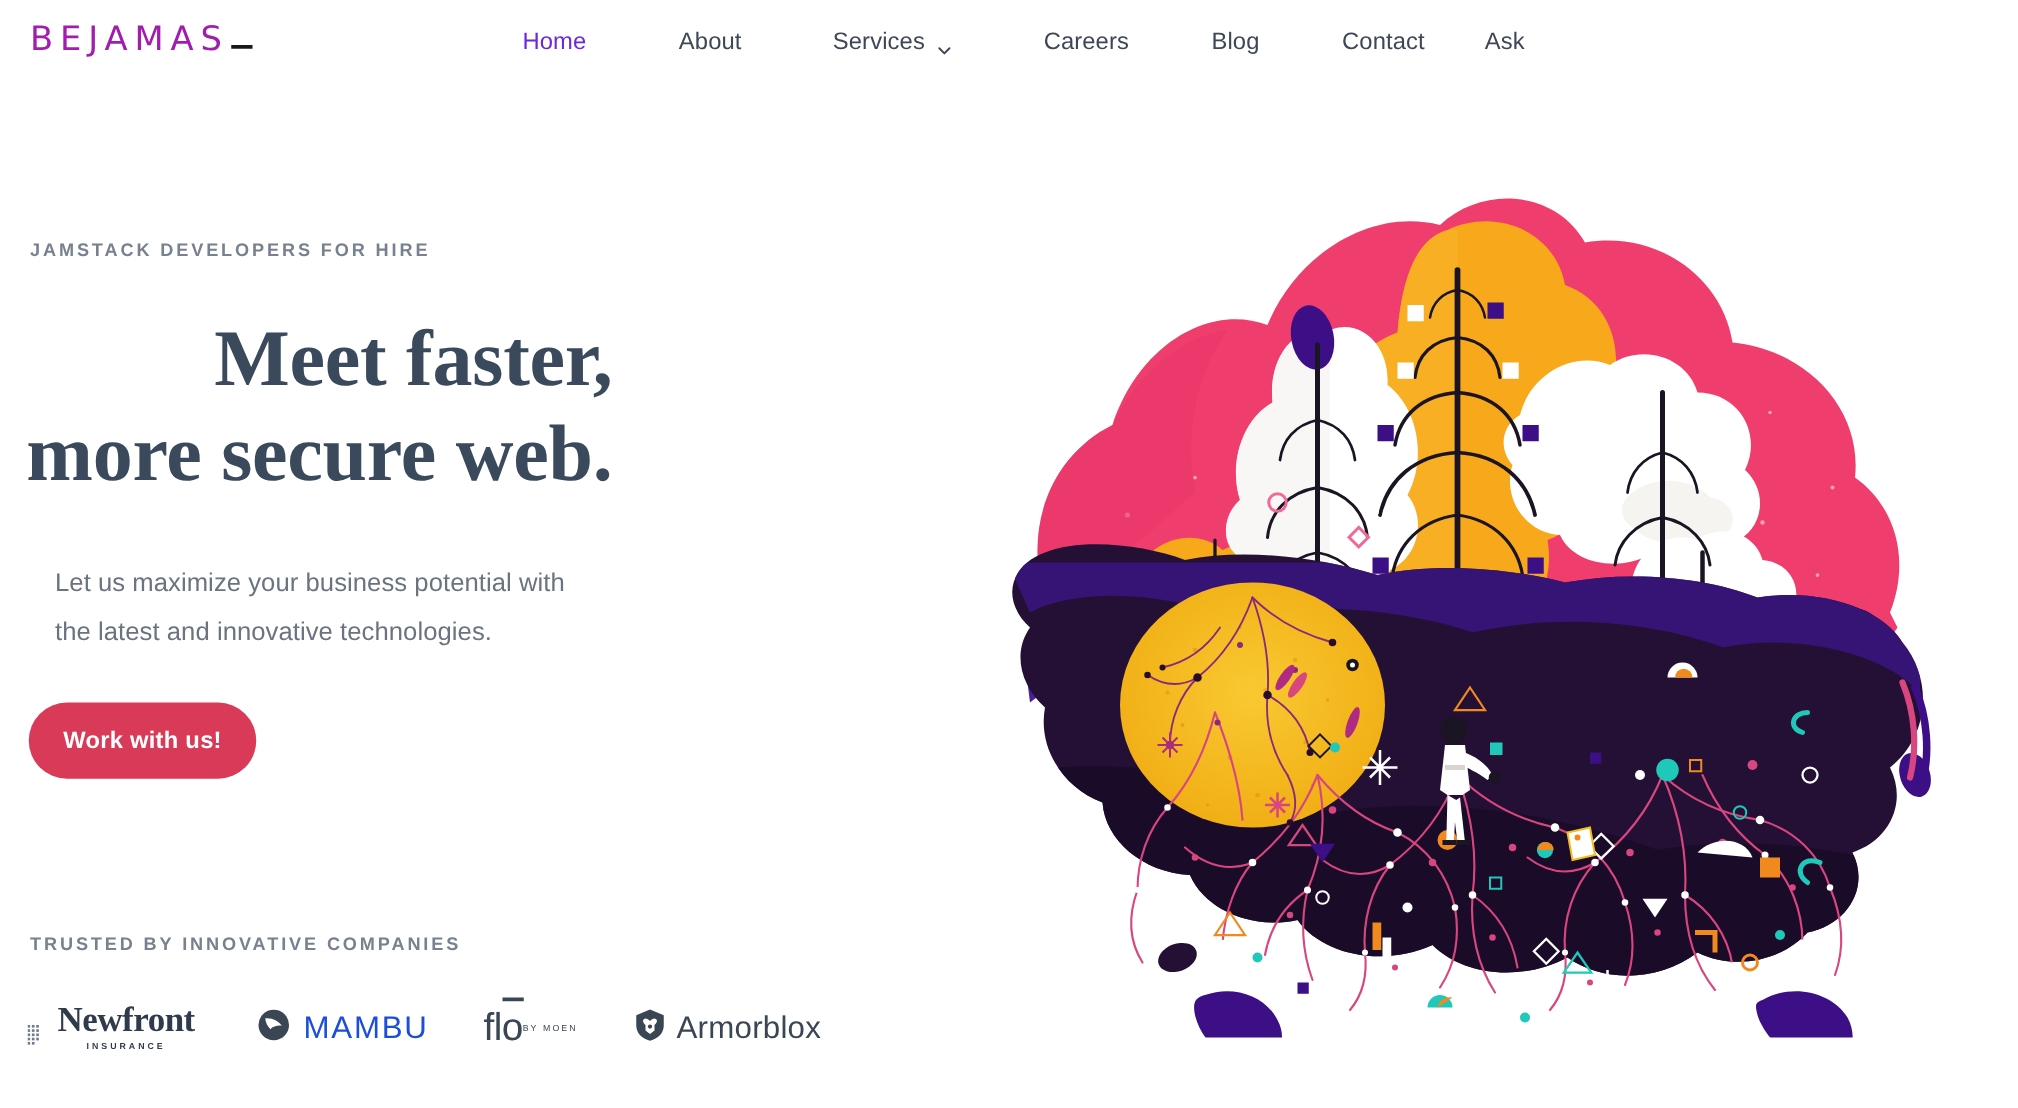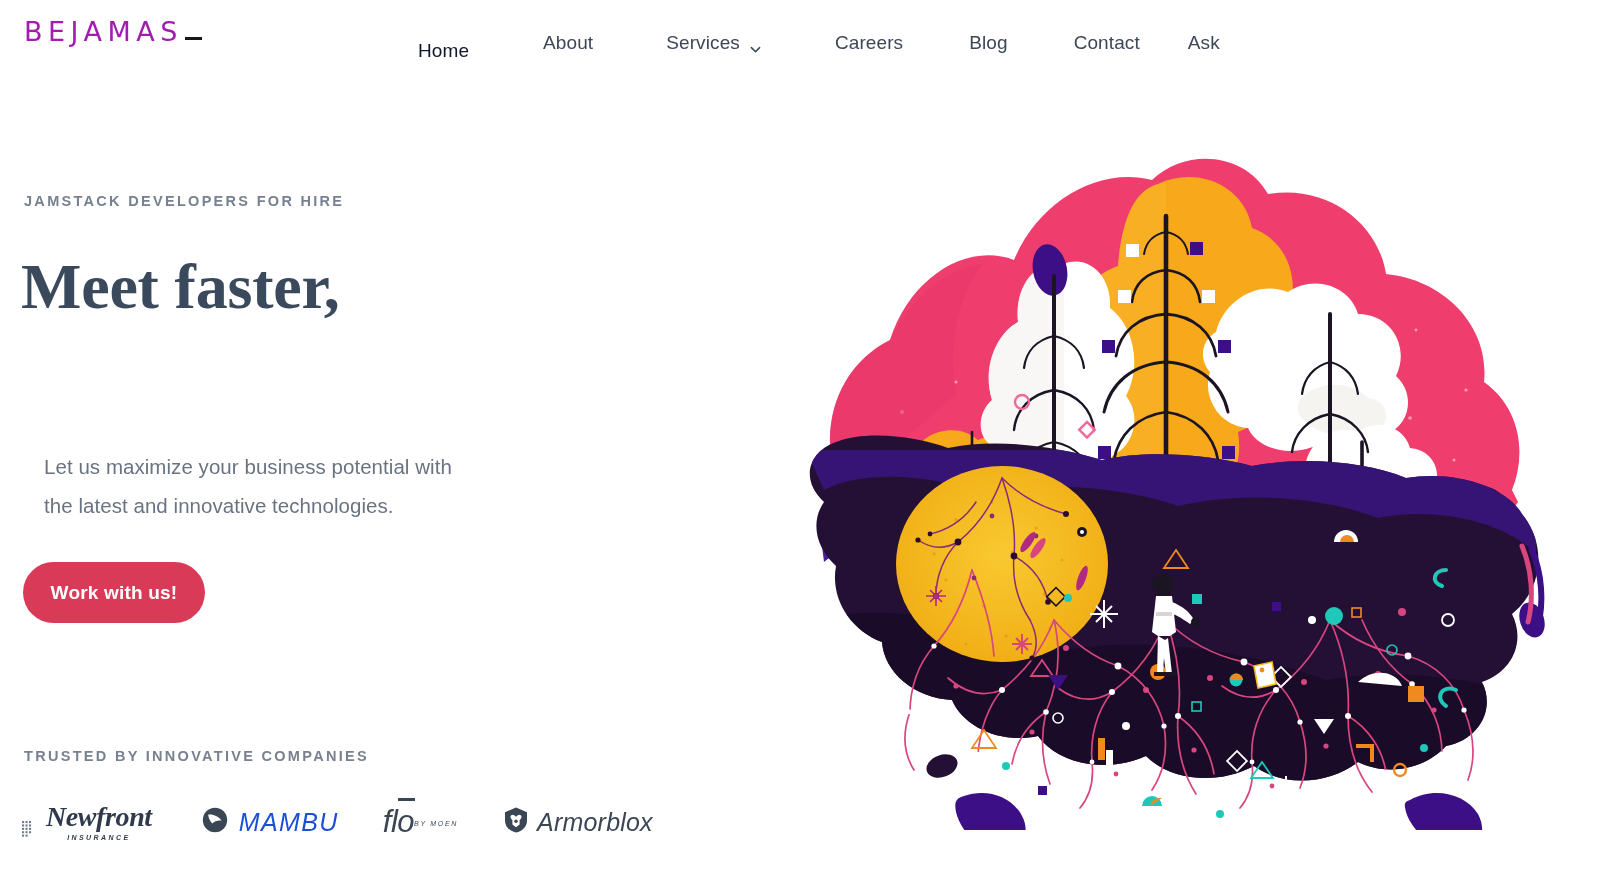--- a/index.html
+++ b/index.html
@@ -32,21 +32,21 @@
   .nav {
     position:absolute; left:418px; top:20px;
     display:flex; align-items:center; gap:0;
   }
   .nav-item {
     font-size:19px; font-weight:400; color:#3d4757;
     letter-spacing:.1px; white-space:nowrap;
     display:flex; align-items:center; gap:9px;
     cursor:pointer; line-height:28px;
   }
-  .nav-item.active { color:#0f172a;margin-top:17px; }
+  .nav-item.active { color:#6d28d9; }
   .nav-gap-1 { width:74px; }
   .nav-gap-2 { width:73px; }
   .nav-gap-3 { width:73px; }
   .nav-gap-4 { width:66px; }
   .nav-gap-5 { width:66px; }
   .nav-gap-6 { width:48px; }
   .chev { width:13px; height:13px; display:block; }
 
   
   .eyebrow {
@@ -80,21 +80,21 @@
   
   .trusted-label {
     position:absolute; left:24px; top:748px;
     font-size:14.5px; font-weight:700; letter-spacing:2.3px;
     color:#78818f; text-transform:uppercase; white-space:nowrap;
   }
   .logos {
     position:absolute; left:22px; top:798px;
     display:flex; align-items:center;
   }
-  .logo-slot { display:flex; align-items:center; height:48px;font-style:italic; }
+  .logo-slot { display:flex; align-items:center; height:48px; }
 
   
   .nf { display:flex; align-items:flex-end; gap:7px; }
   .nf-mark { display:block; }
   .nf-text { display:flex; flex-direction:column; align-items:center; }
   .nf-word {
     font-family:"Liberation Serif", serif; font-weight:700;
     font-size:28px; color:#2f3b4d; letter-spacing:-0.4px; line-height:30px;
   }
   .nf-sub {
@@ -195,20 +195,21 @@
       <a class="nav-item">
         <span>Ask</span>
       </a>
     </nav>
   </header>
 
   <div class="eyebrow">JAMSTACK DEVELOPERS FOR HIRE</div>
 
   <h1 class="headline">
     <div>Meet faster,</div>
+    <div>more secure web.</div>
   </h1>
 
   <div class="subcopy">
     <div>Let us maximize your business potential with</div>
     <div>the latest and innovative technologies.</div>
   </div>
 
   <button class="cta">
     <span>Work with us!</span>
   </button>

